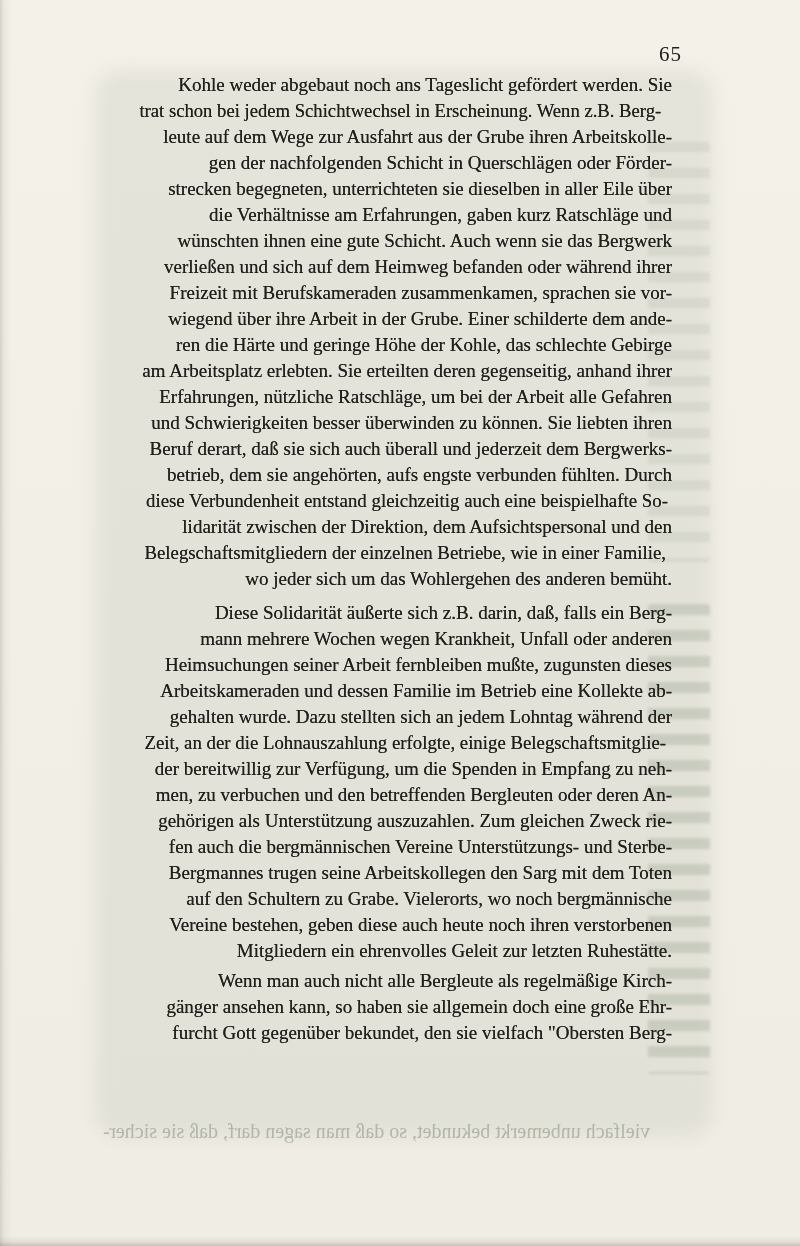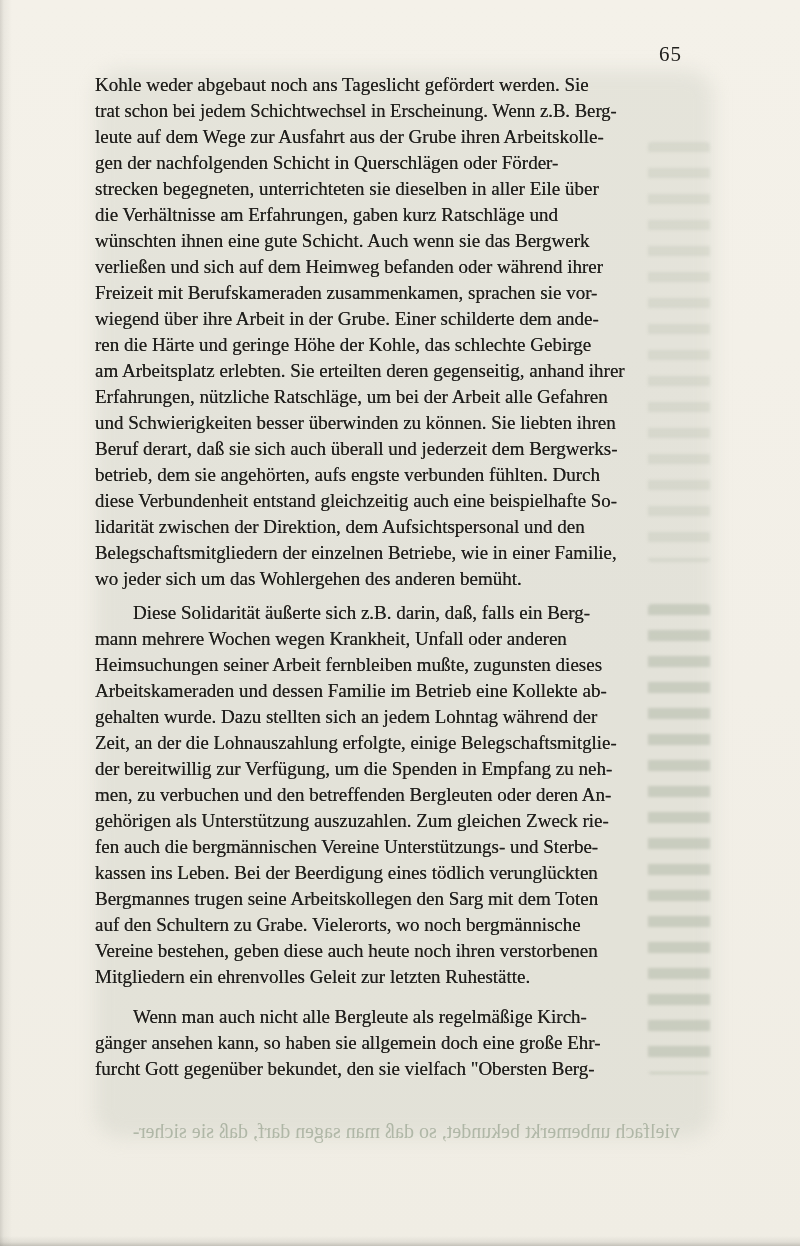--- a/index.html
+++ b/index.html
@@ -12,20 +12,21 @@
   .page {
     position: relative;
     width: 800px;
     height: 1246px;
     background:
       linear-gradient(90deg, rgba(105,103,96,0.22) 0px, rgba(105,103,96,0.07) 4px, rgba(105,103,96,0) 12px),
       linear-gradient(0deg, rgba(95,93,86,0.30) 0px, rgba(95,93,86,0.10) 4px, rgba(95,93,86,0) 10px),
       linear-gradient(180deg, #f4f1e9 0%, #f2efe7 55%, #f0ede4 100%);
     font-family: "Liberation Serif", "DejaVu Serif", serif;
     color: #23221f;
+    text-align: right;
   }
   
   .tint {
     position: absolute;
     left: 95px;
     top: 70px;
     width: 618px;
     height: 1068px;
     background: rgba(198,202,190,0.34);
     border-radius: 26px;
@@ -45,21 +46,21 @@
     left: 95px;
     top: 72px;
     width: 577px;
     font-size: 19px;
     line-height: 26px;
     color: #201f1c;
     text-shadow: 0 0 0.35px rgba(32,31,28,0.85);
   }
   .para { margin: 0; }
   .para2 { margin-top: 8px; }
-  .para3 { margin-top: 14px; }
+  .para3 { margin-top: 4px; }
   .line {
     white-space: nowrap;
     height: 26px;
   }
   .line.ind { margin-left: 38px; }
   
   .smudge {
     position: absolute;
     left: 648px;
     width: 62px;
@@ -130,21 +131,20 @@
         <div class="line fit j ind">Diese Solidarität äußerte sich z.B. darin, daß, falls ein Berg-</div>
         <div class="line fit j">mann mehrere Wochen wegen Krankheit, Unfall oder anderen</div>
         <div class="line fit j">Heimsuchungen seiner Arbeit fernbleiben mußte, zugunsten dieses</div>
         <div class="line fit j">Arbeitskameraden und dessen Familie im Betrieb eine Kollekte ab-</div>
         <div class="line fit j">gehalten wurde. Dazu stellten sich an jedem Lohntag während der</div>
         <div class="line fit j" style="transform: scaleX(0.989708); transform-origin: 0px 50%;">Zeit, an der die Lohnauszahlung erfolgte, einige Belegschaftsmitglie-</div>
         <div class="line fit j">der bereitwillig zur Verfügung, um die Spenden in Empfang zu neh-</div>
         <div class="line fit j">men, zu verbuchen und den betreffenden Bergleuten oder deren An-</div>
         <div class="line fit j">gehörigen als Unterstützung auszuzahlen. Zum gleichen Zweck rie-</div>
         <div class="line fit j">fen auch die bergmännischen Vereine Unterstützungs- und Sterbe-</div>
-        <div class="line fit j">kassen ins Leben. Bei der Beerdigung eines tödlich verunglückten</div>
         <div class="line fit j">Bergmannes trugen seine Arbeitskollegen den Sarg mit dem Toten</div>
         <div class="line fit j">auf den Schultern zu Grabe. Vielerorts, wo noch bergmännische</div>
         <div class="line fit j">Vereine bestehen, geben diese auch heute noch ihren verstorbenen</div>
         <div class="line fit">Mitgliedern ein ehrenvolles Geleit zur letzten Ruhestätte.</div>
       </div>
       <div class="para para3">
         <div class="line fit j ind">Wenn man auch nicht alle Bergleute als regelmäßige Kirch-</div>
         <div class="line fit j">gänger ansehen kann, so haben sie allgemein doch eine große Ehr-</div>
         <div class="line fit j">furcht Gott gegenüber bekundet, den sie vielfach "Obersten Berg-</div>
       </div>

